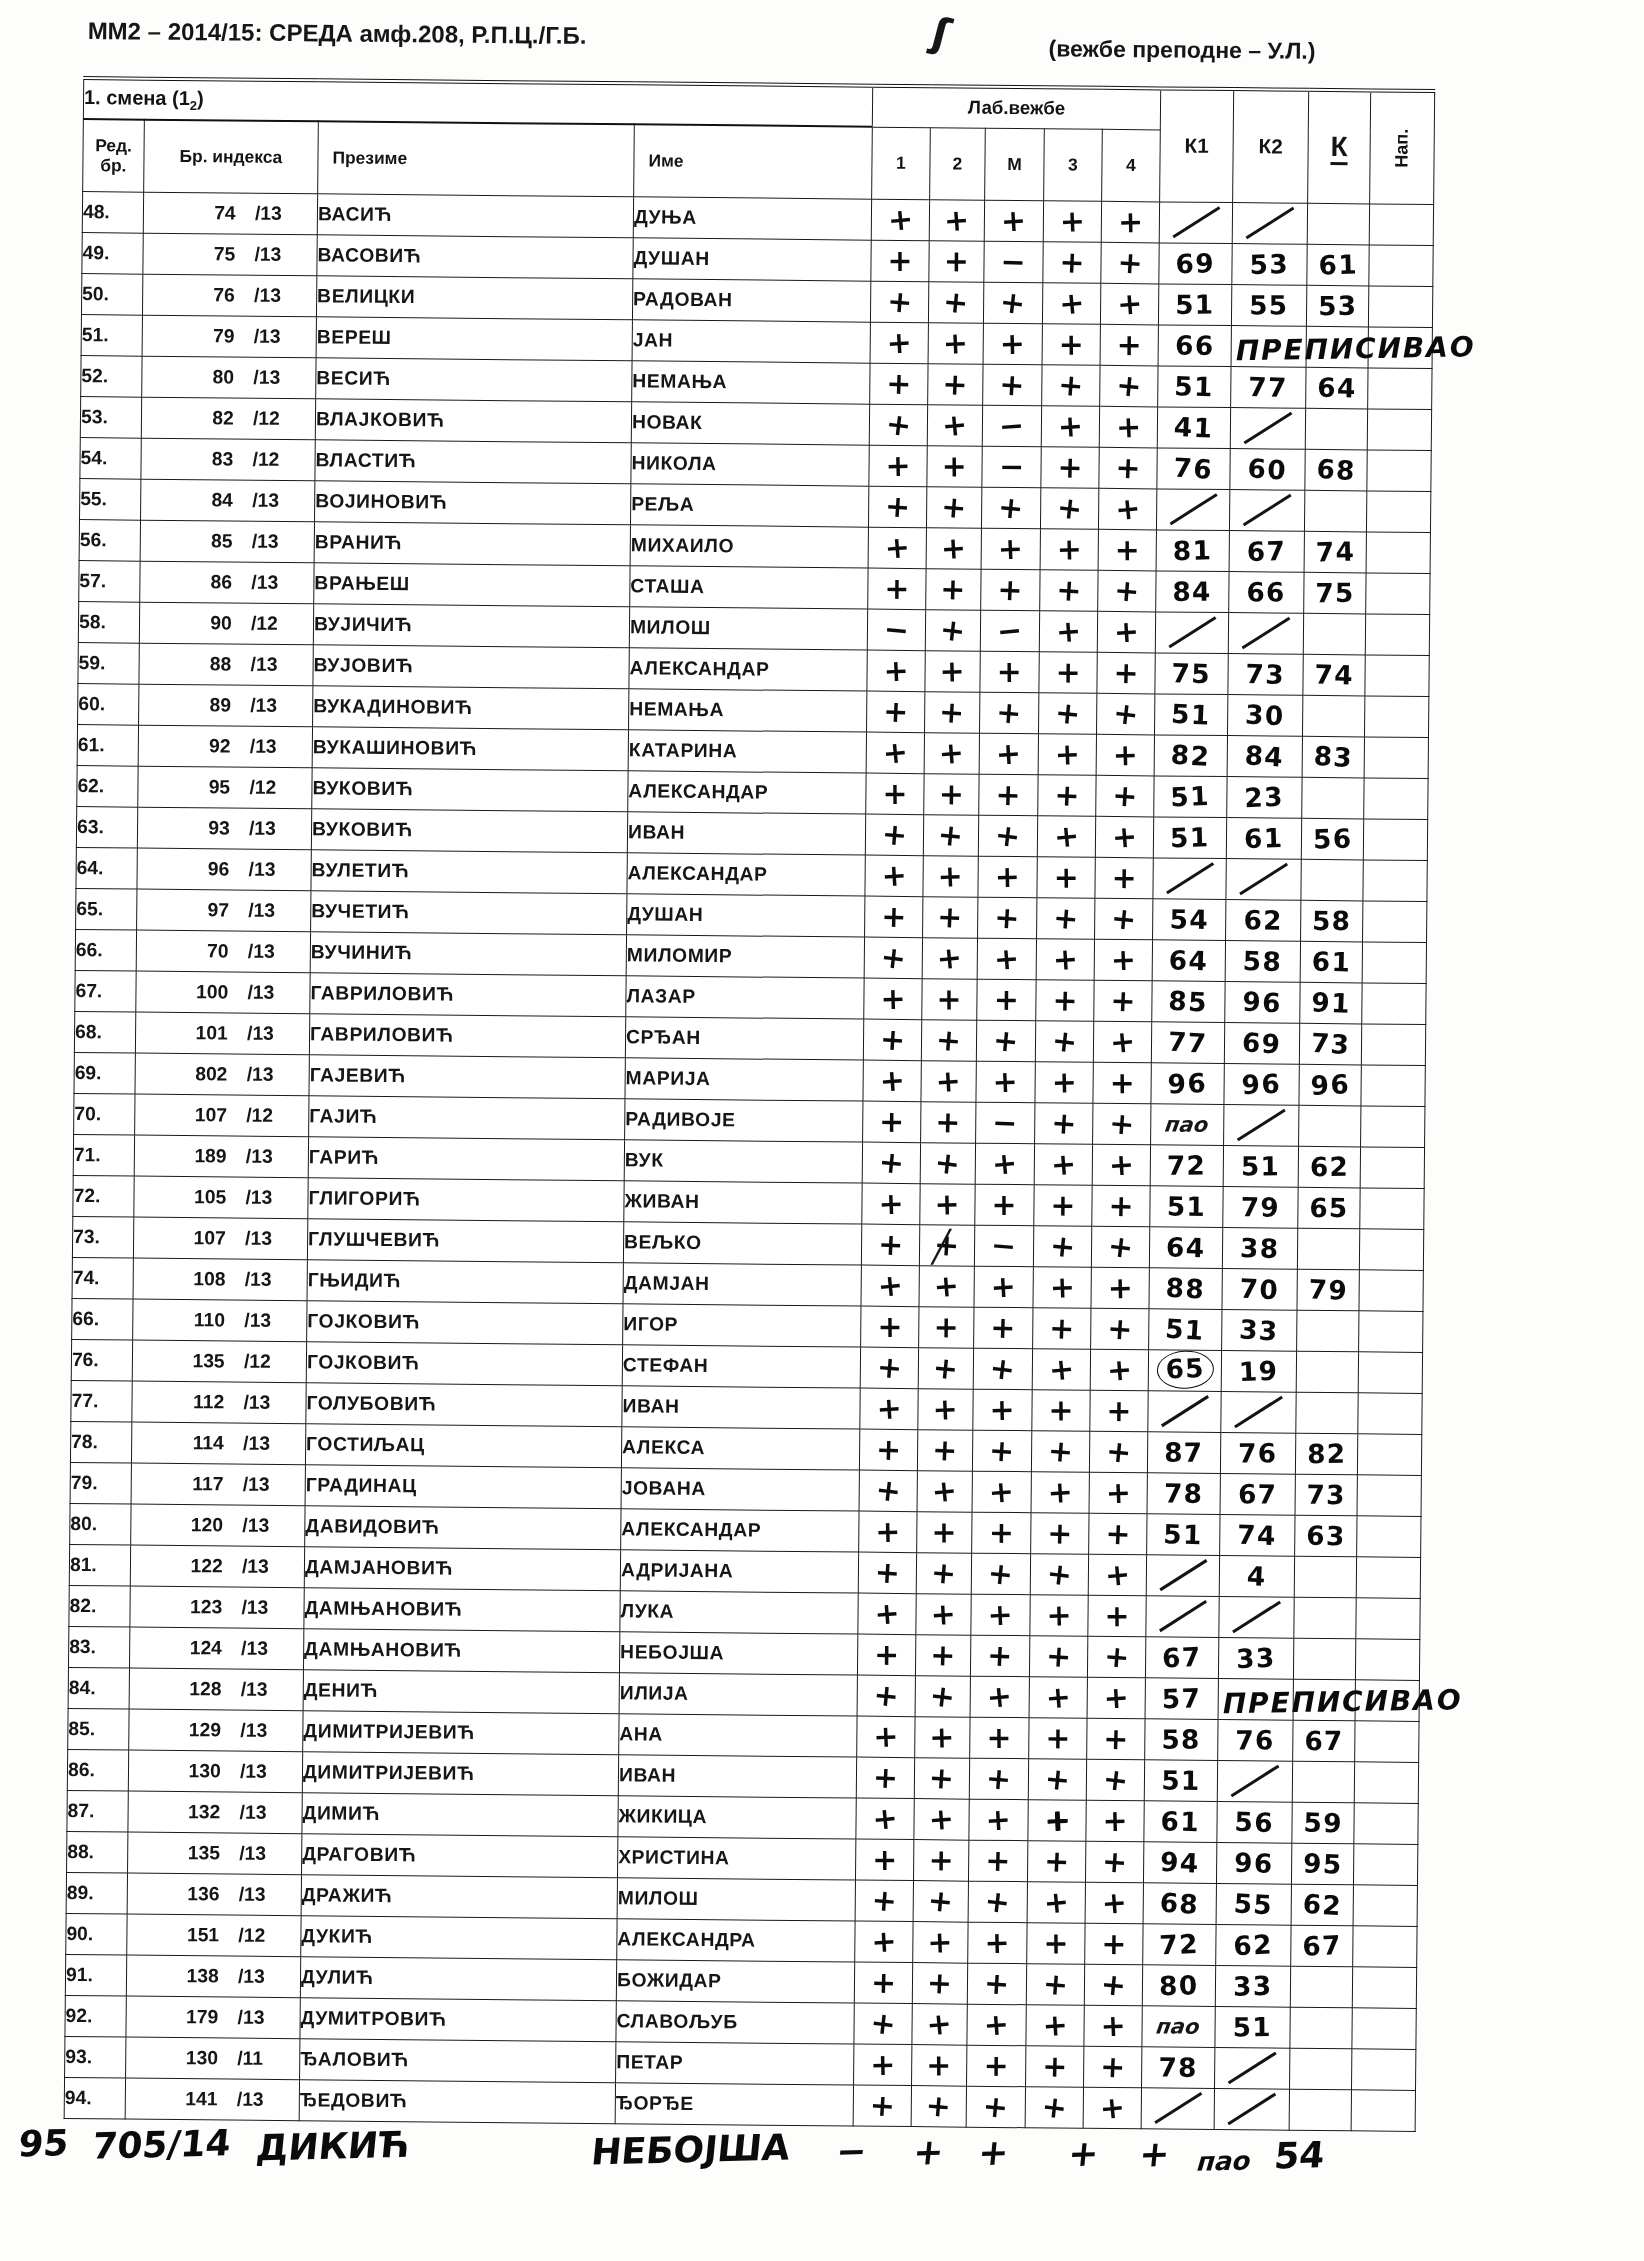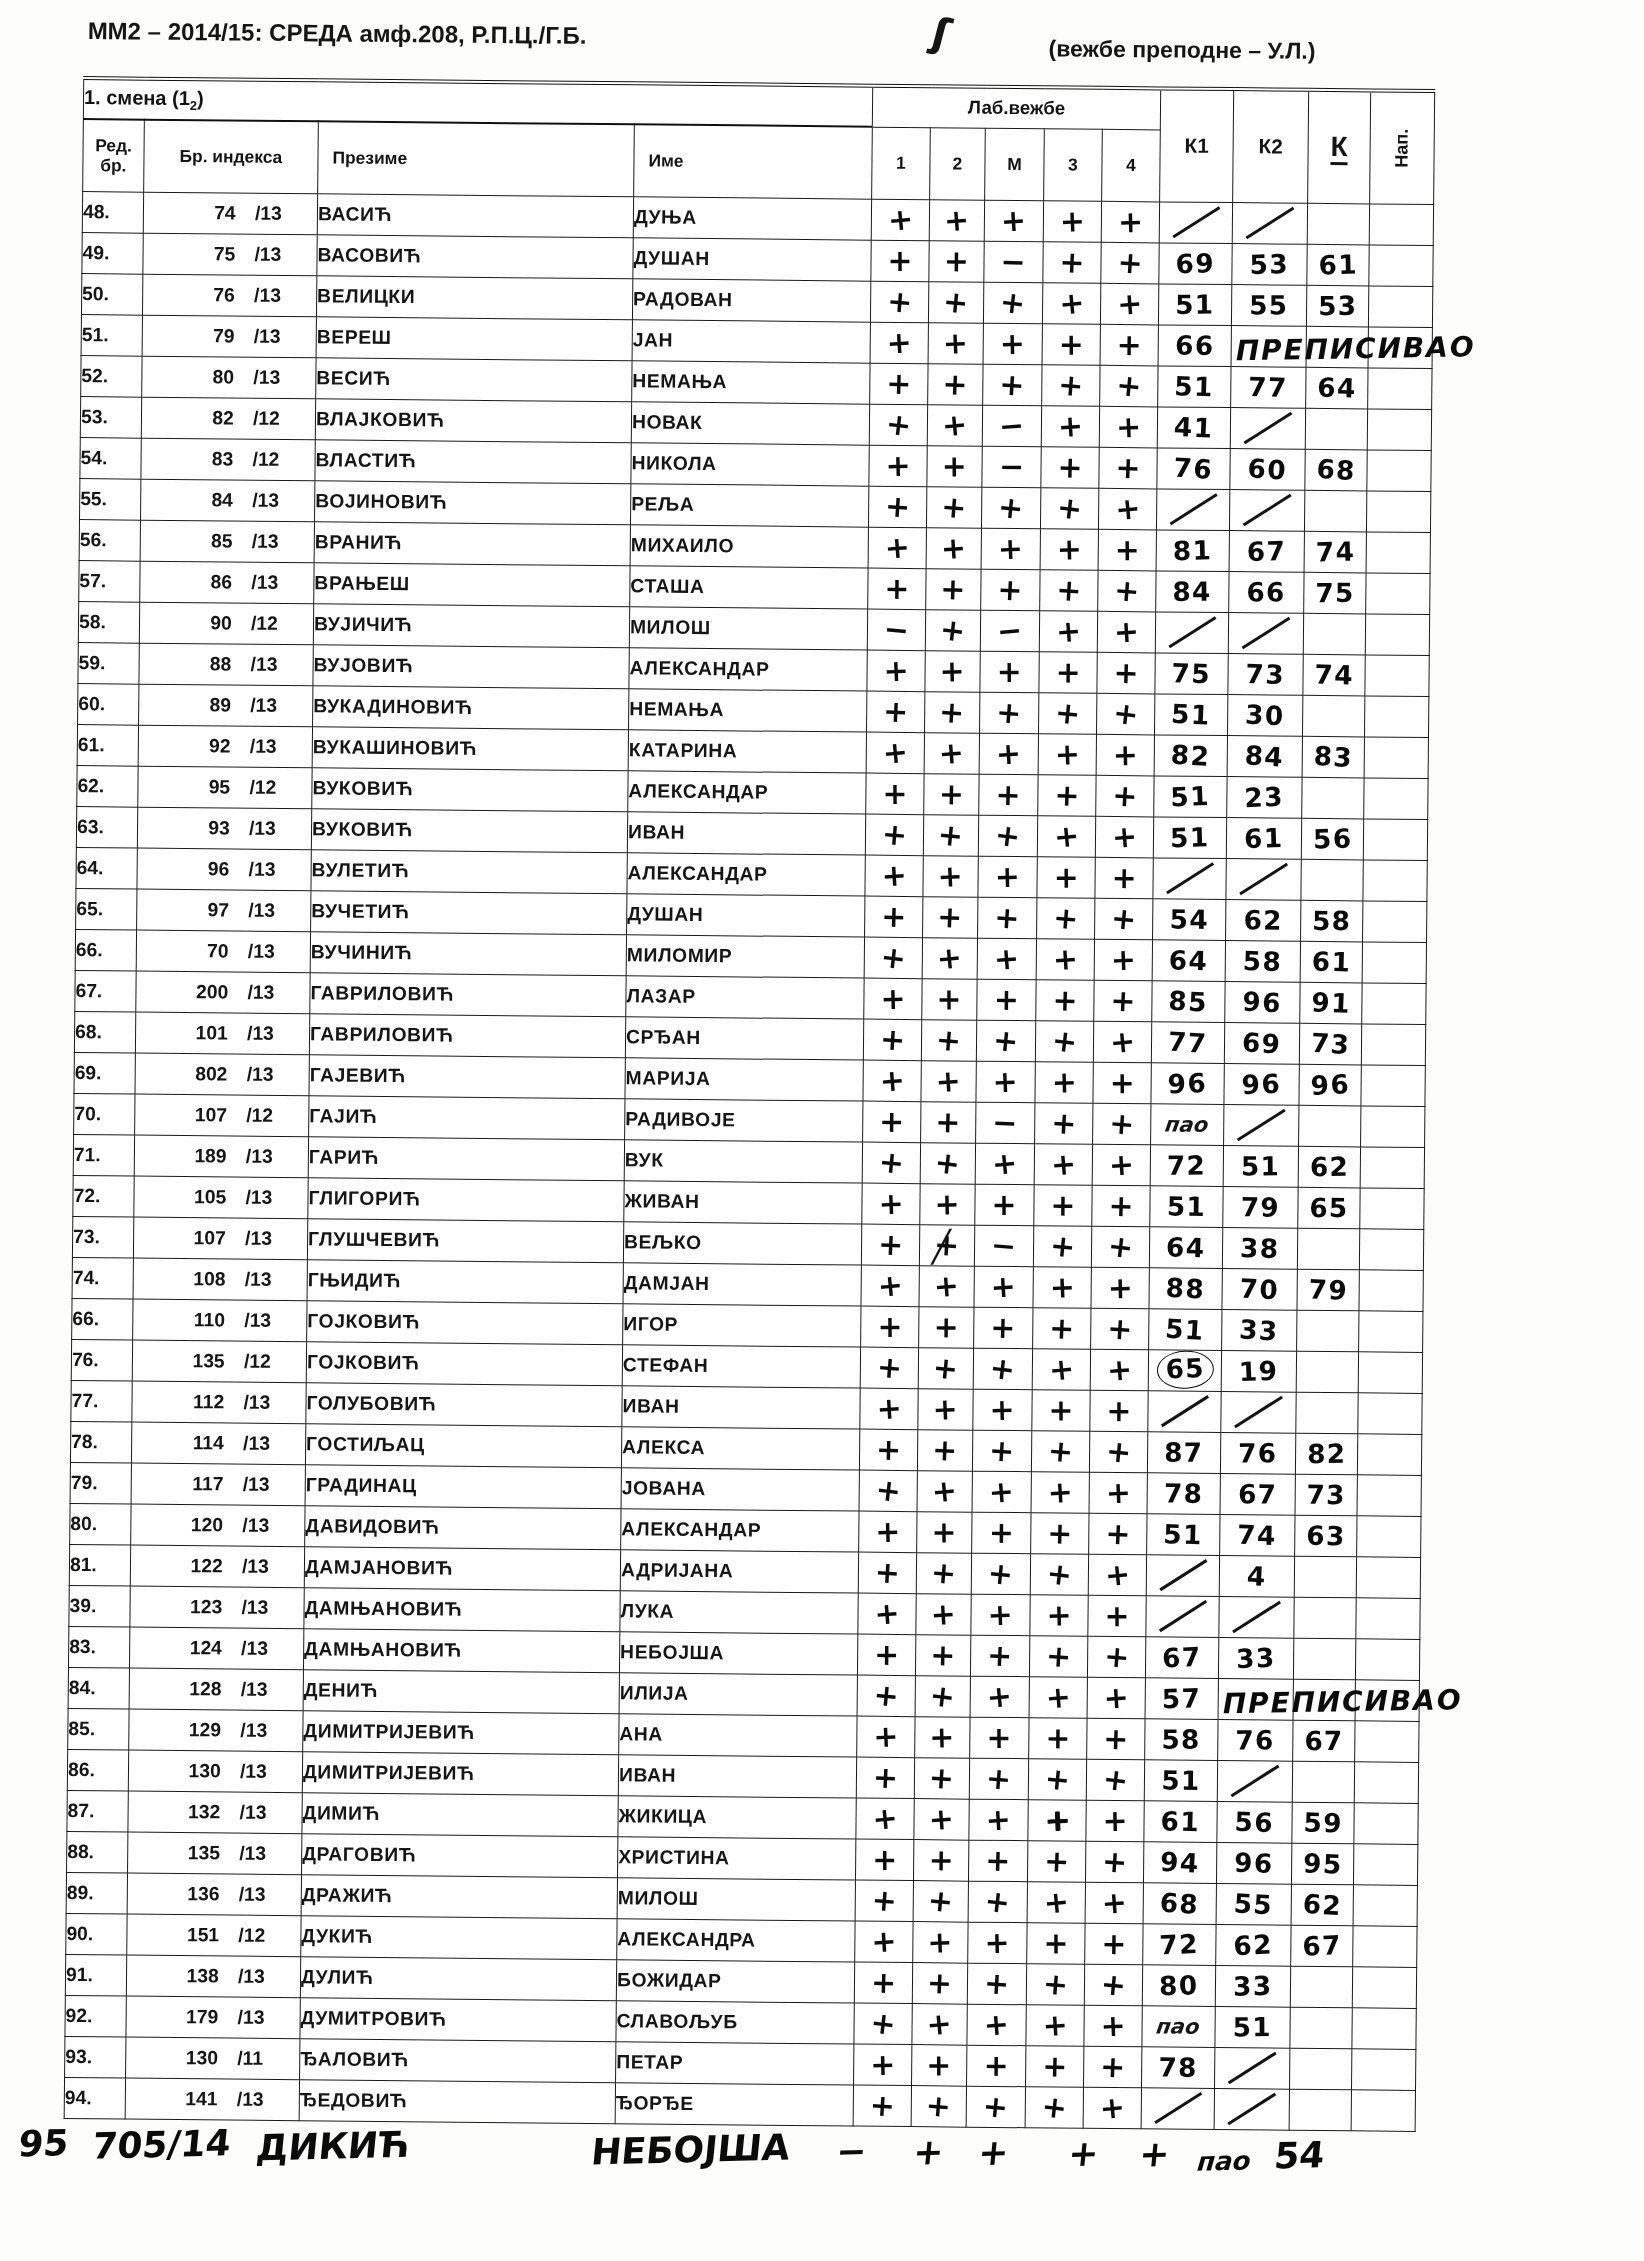--- a/index.html
+++ b/index.html
@@ -510,21 +510,21 @@
             <td class="c-lab"><span class="mk" style="transform: rotate(-3deg);">+</span></td>
             <td class="c-k"><span class="gr" style="transform: rotate(1deg);">64</span></td>
             <td class="c-k"><span class="gr" style="transform: rotate(1deg);">58</span></td>
             <td class="c-k"><span class="gr" style="transform: rotate(1deg);">61</span></td>
             <td class="c-k"></td>
           </tr>
           <tr>
             <td class="c-n">67.</td>
             <td class="c-idx">
               <div class="idxwrap">
-                <span class="num">200</span>
+                <span class="num">100</span>
                 <span class="yr">/13</span>
               </div>
             </td>
             <td class="c-sn">ГАВРИЛОВИЋ</td>
             <td class="c-nm">ЛАЗАР</td>
             <td class="c-lab"><span class="mk" style="transform: rotate(-2deg);">+</span></td>
             <td class="c-lab"><span class="mk" style="transform: rotate(-1deg);">+</span></td>
             <td class="c-lab"><span class="mk" style="transform: rotate(0deg);">+</span></td>
             <td class="c-lab"><span class="mk" style="transform: rotate(1deg);">+</span></td>
             <td class="c-lab"><span class="mk" style="transform: rotate(2deg);">+</span></td>
@@ -815,21 +815,21 @@
             <td class="c-lab"><span class="mk" style="transform: rotate(6deg);">+</span></td>
             <td class="c-lab"><span class="mk" style="transform: rotate(-6deg);">+</span></td>
             <td class="c-k">
               <div class="slash"></div>
             </td>
             <td class="c-k"><span class="gr" style="transform: rotate(2deg);">4</span></td>
             <td class="c-k"></td>
             <td class="c-k"></td>
           </tr>
           <tr>
-            <td class="c-n">39.</td>
+            <td class="c-n">82.</td>
             <td class="c-idx">
               <div class="idxwrap">
                 <span class="num">123</span>
                 <span class="yr">/13</span>
               </div>
             </td>
             <td class="c-sn">ДАМЊАНОВИЋ</td>
             <td class="c-nm">ЛУКА</td>
             <td class="c-lab"><span class="mk" style="transform: rotate(-5deg);">+</span></td>
             <td class="c-lab"><span class="mk" style="transform: rotate(-4deg);">+</span></td>

